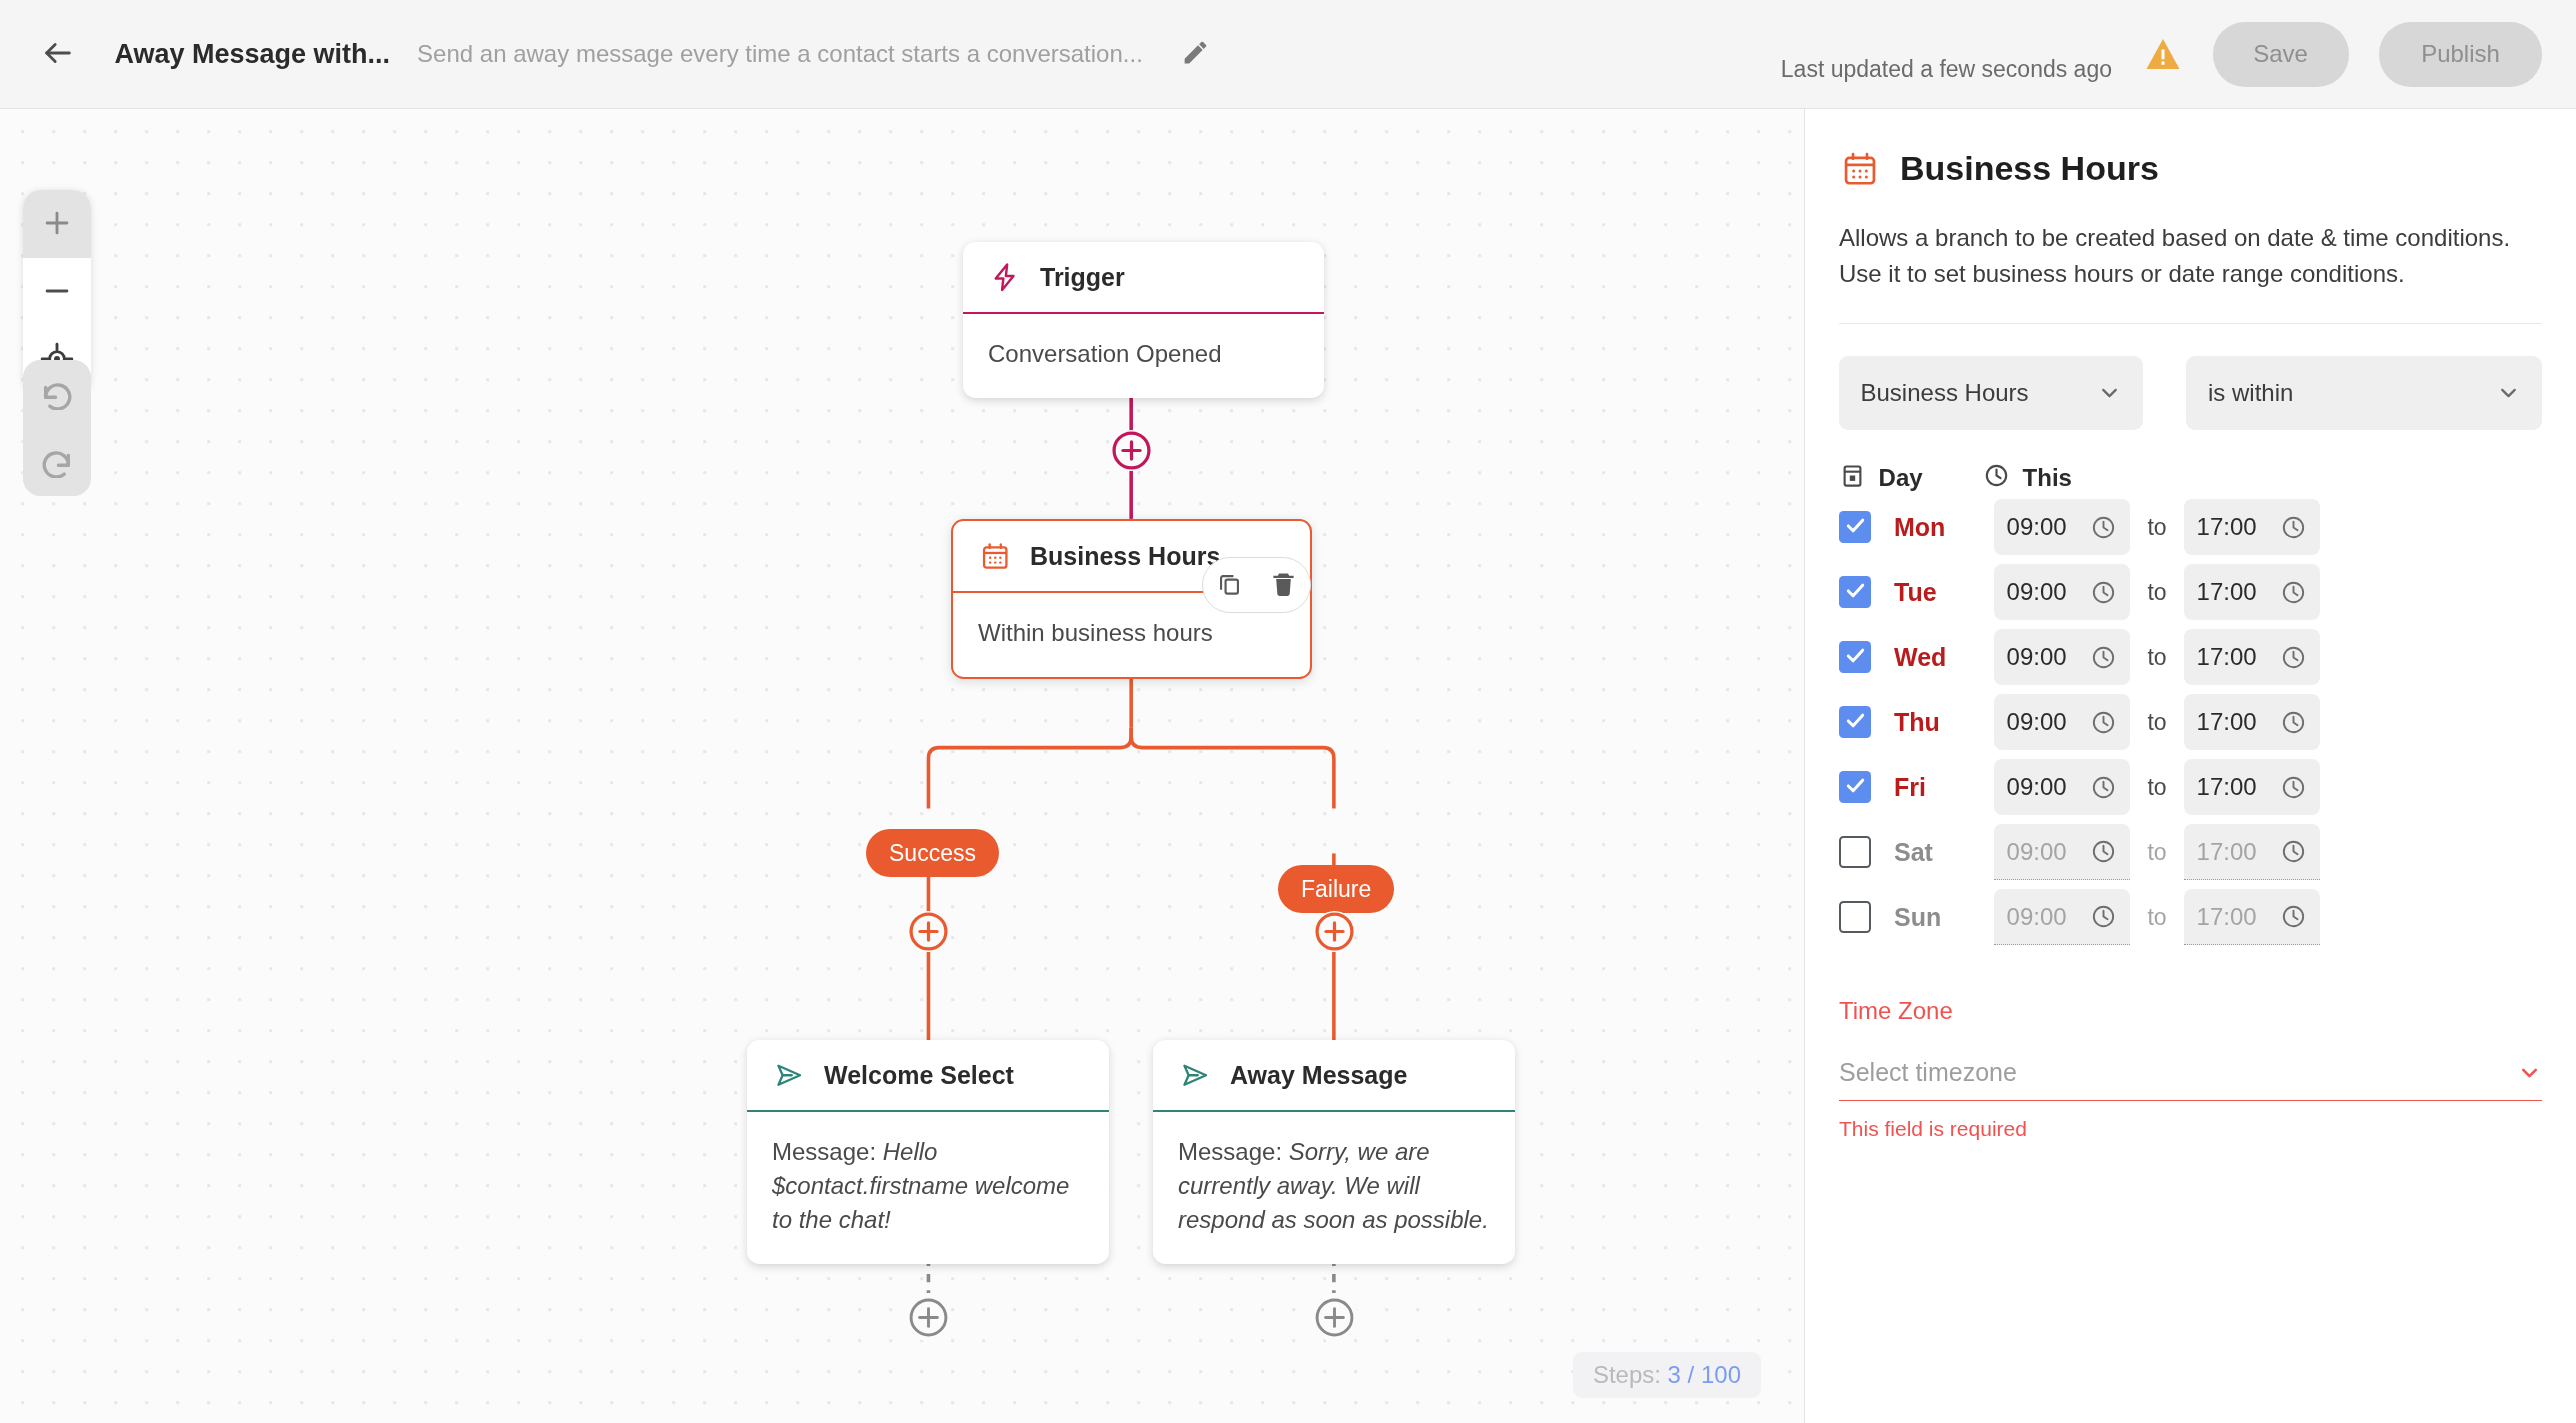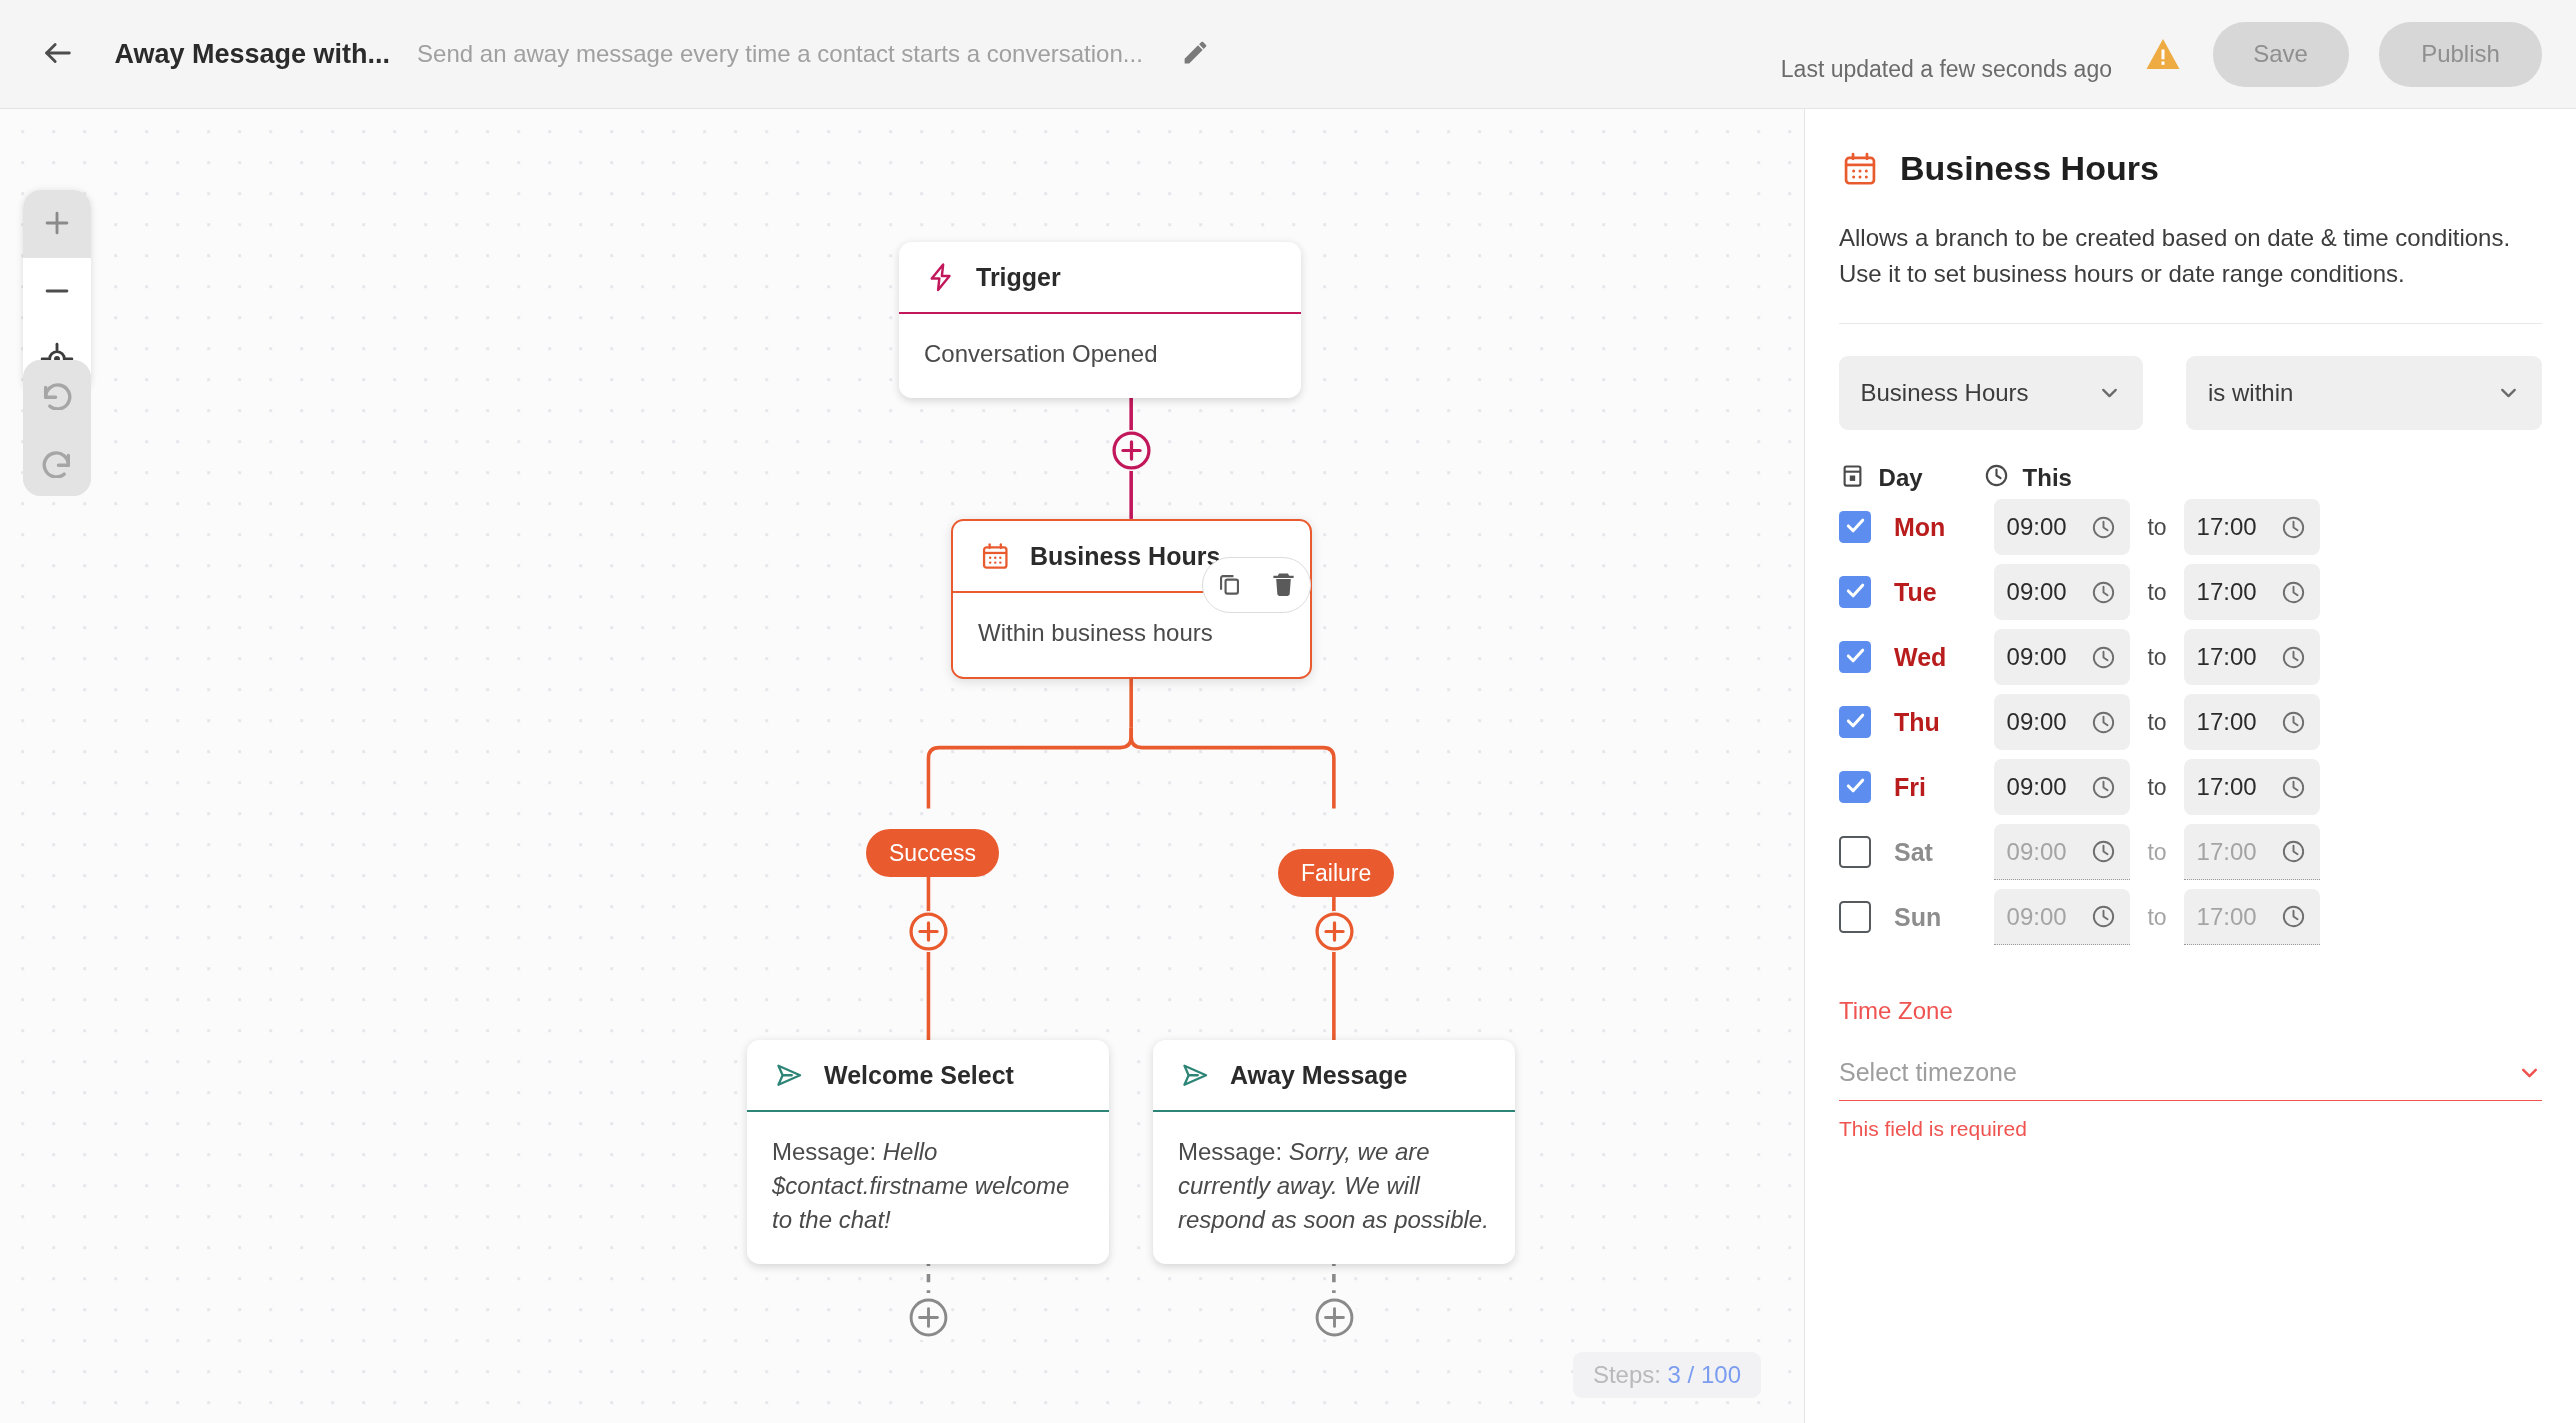--- a/index.html
+++ b/index.html
@@ -114,21 +114,21 @@
   }
   .node-head .nicon { width: 34px; height: 34px; margin-right: 18px;
     display:flex; align-items:center; justify-content:center; flex: none; }
   .node-head .nicon svg { width: 30.5px; height: 30.5px; }
   .node-title { font-size: 25px; font-weight: bold; color: #2b2b2b; }
   .node-divider { height: 1.8px; width: 100%; }
   .node-body { padding: 23px 25px 27px 25px; font-size: 24px; color: #4a4a4a; line-height: 1.42; }
   .node-body em { font-style: italic; }
 
   
-  #node-trigger { left: 899px; top: 133px; width: 402px; }
+  #node-trigger { left: 963px; top: 133px; width: 361px; }
   #node-trigger .node-divider { background: #c2185b; }
   #node-business { left: 951px; top: 410px; width: 361px;
     border: 2.2px solid #e95b2e; box-shadow: 0 2.7px 10.8px rgba(0,0,0,.12); }
   #node-business .node-divider { background: #e95b2e; }
   #node-welcome { left: 747px; top: 931px; width: 362px; }
   #node-welcome .node-divider { background: #2e8577; }
   #node-away { left: 1153px; top: 931px; width: 362px; }
   #node-away .node-divider { background: #2e8577; }
 
   
@@ -396,21 +396,21 @@
           <circle cx="16" cy="17" r=".95" fill="#e95b2e" stroke="none"></circle>
         </svg>
       </span>
       <span class="node-title">Business Hours</span>
     </div>
     <div class="node-divider"></div>
     <div class="node-body">Within business hours</div>
   </div>
 
   <div class="branch-label" style="left:866px; top:720px;">Success</div>
-  <div class="branch-label" style="left:1278px; top:740px;">Failure</div>
+  <div class="branch-label" style="left:1278px; top:756px;">Failure</div>
 
   <div class="plus-handle" style="left:908px; top:802px;">
     <svg viewBox="0 0 24 24" fill="none" stroke="#e95b2e" stroke-width="1.9">
       <circle cx="12" cy="12" r="10.2" fill="#fbfbfc"></circle>
       <line x1="12" y1="7" x2="12" y2="17" stroke-linecap="round"></line>
       <line x1="7" y1="12" x2="17" y2="12" stroke-linecap="round"></line>
     </svg>
   </div>
   <div class="plus-handle" style="left:1314px; top:802px;">
     <svg viewBox="0 0 24 24" fill="none" stroke="#e95b2e" stroke-width="1.9">

